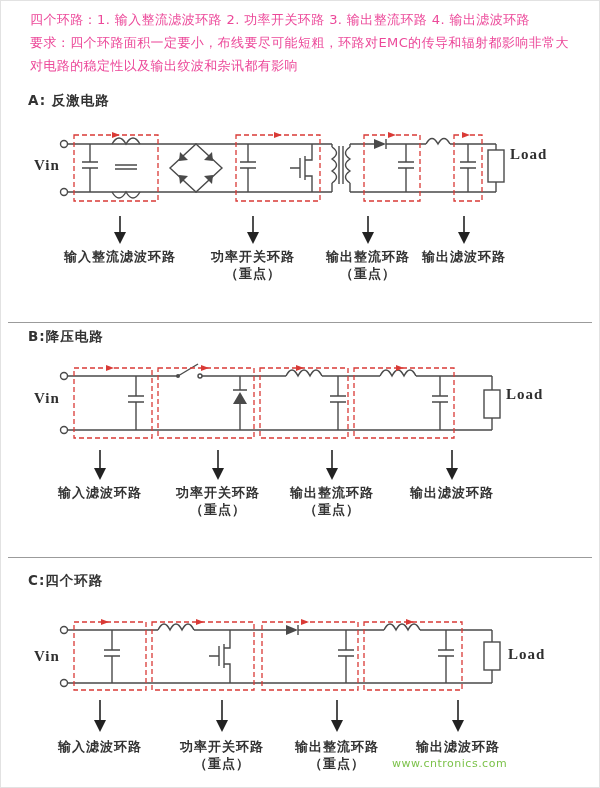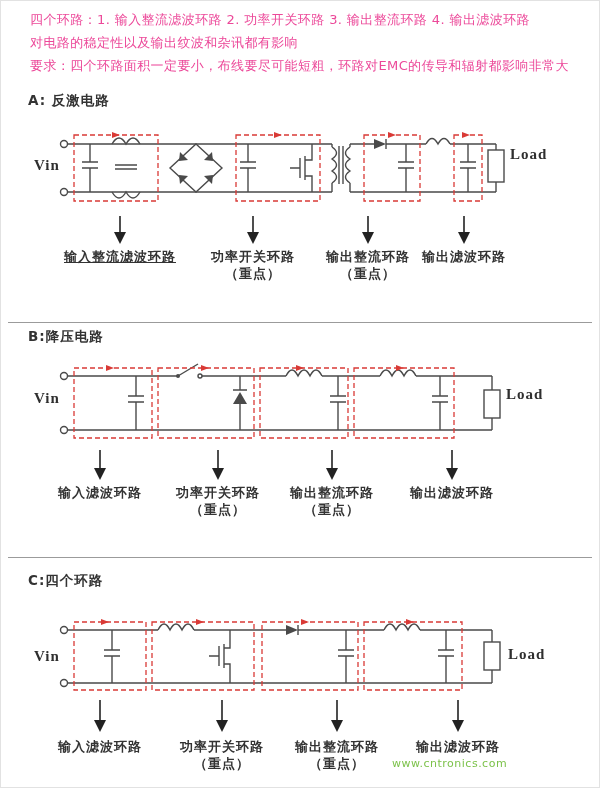--- a/index.html
+++ b/index.html
@@ -42,22 +42,22 @@
   .darrow-line { stroke:var(--arrow,#222); stroke-width:1.6; fill:none; }
   .darrow-head { fill:var(--arrow,#222); stroke:none; }
 </style>
 </head>
 <body>
 
 <div class="page">
 
   <div class="header">
     <div>四个环路：1. 输入整流滤波环路 2. 功率开关环路 3. 输出整流环路 4. 输出滤波环路</div>
+    <div>要求：四个环路面积一定要小，布线要尽可能短粗，环路对EMC的传导和辐射都影响非常大</div>
     <div>对电路的稳定性以及输出纹波和杂讯都有影响</div>
-    <div>要求：四个环路面积一定要小，布线要尽可能短粗，环路对EMC的传导和辐射都影响非常大</div>
   </div>
 
   <div class="sec" style="top:92px; height:200px;">
     <div class="sec-title">A: 反激电路</div>
     <div class="vin" style="left:34px; top:65px;">Vin</div>
     <div class="load" style="left:510px; top:54px;">Load</div>
 
     <svg class="circuit-svg" style="top:24px;" width="600" height="132" viewBox="0 0 600 132">
       <path class="wire" d="M68 28 H332 M68 76 H332 M332 28 V31 M332 67 V76 M350 28 V31 M350 67 V76 M350 28 H374 M386 28 H426 M450 28 H496 M350 76 H496 M496 28 V34 M496 76 V66"></path>
       <circle class="terminal" cx="64" cy="28" r="3.5"></circle>
@@ -89,21 +89,21 @@
       <path class="darrow-line" d="M120 100 V118"></path>
       <polygon class="darrow-head" points="114,116 126,116 120,128"></polygon>
       <path class="darrow-line" d="M253 100 V118"></path>
       <polygon class="darrow-head" points="247,116 259,116 253,128"></polygon>
       <path class="darrow-line" d="M368 100 V118"></path>
       <polygon class="darrow-head" points="362,116 374,116 368,128"></polygon>
       <path class="darrow-line" d="M464 100 V118"></path>
       <polygon class="darrow-head" points="458,116 470,116 464,128"></polygon>
     </svg>
 
-    <div class="loop-label" style="left:55px; top:156px; width:130px;text-decoration:underline;">
+    <div class="loop-label" style="left:55px; top:156px; width:130px;">
       <div>输入整流滤波环路</div>
       <div></div>
     </div>
     <div class="loop-label" style="left:193px; top:156px; width:120px;">
       <div>功率开关环路</div>
       <div>（重点）</div>
     </div>
     <div class="loop-label" style="left:308px; top:156px; width:120px;">
       <div>输出整流环路</div>
       <div>（重点）</div>

